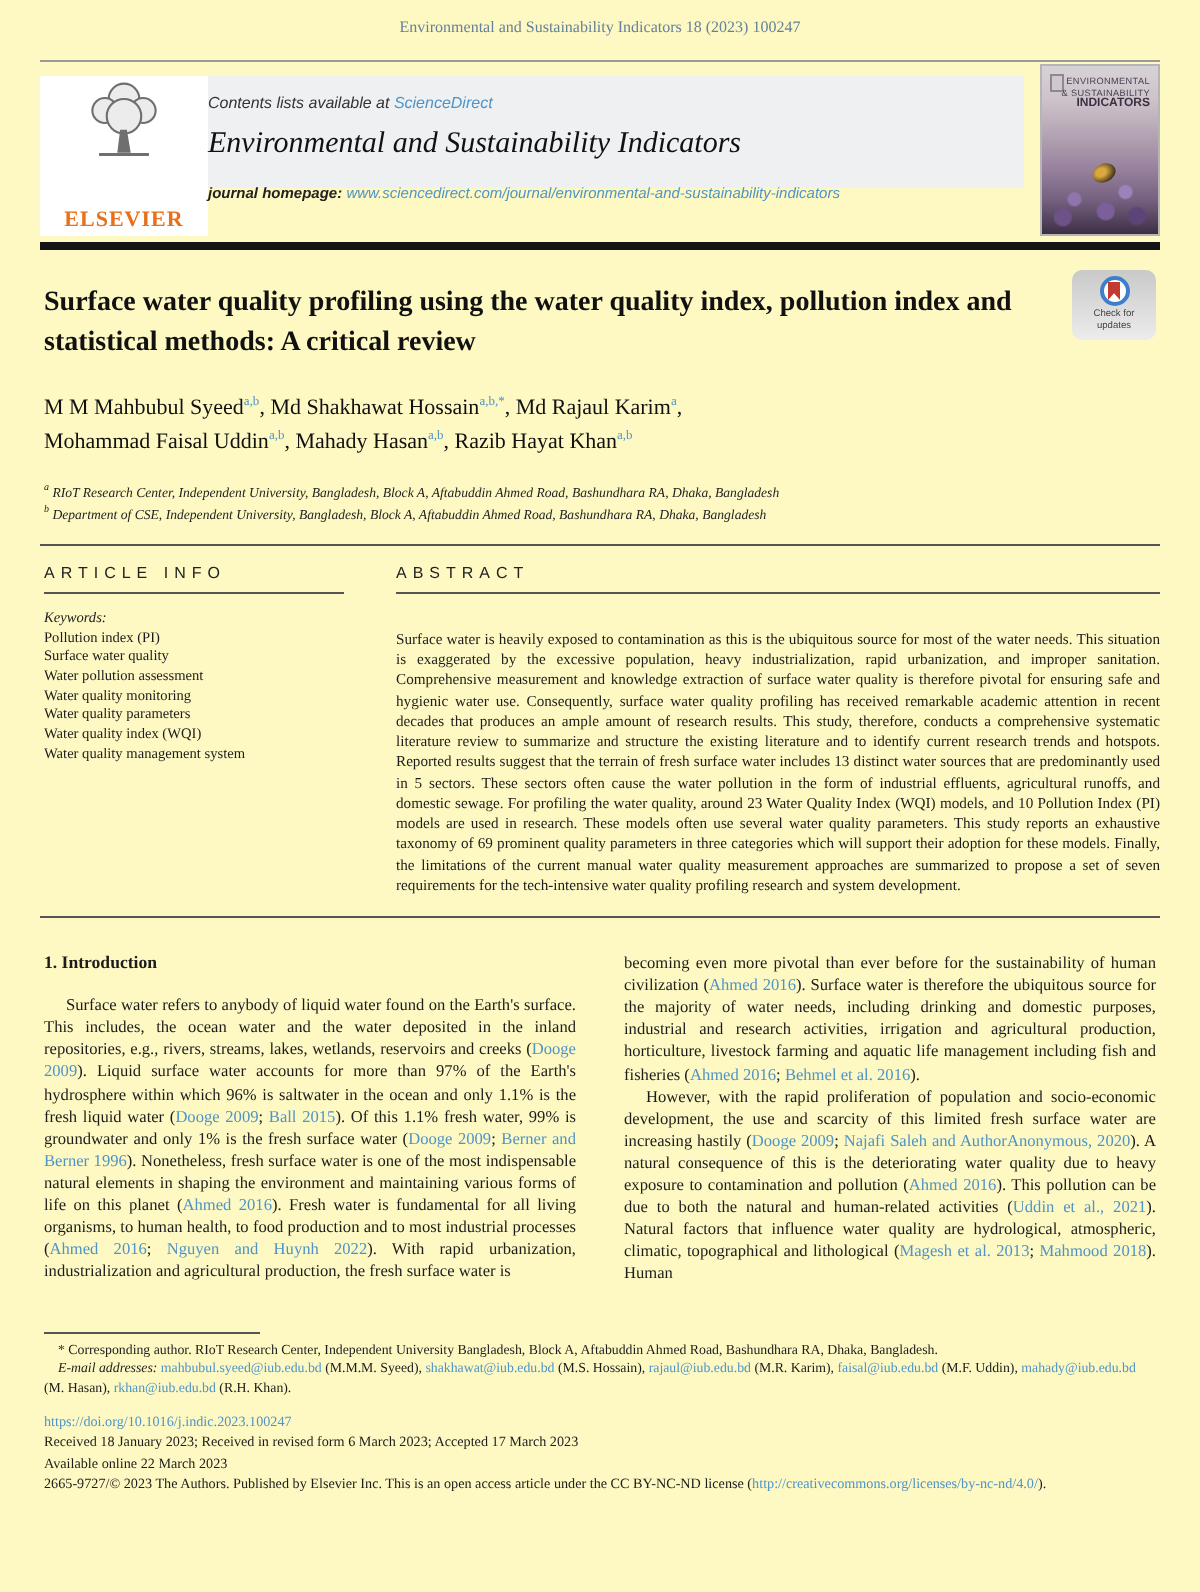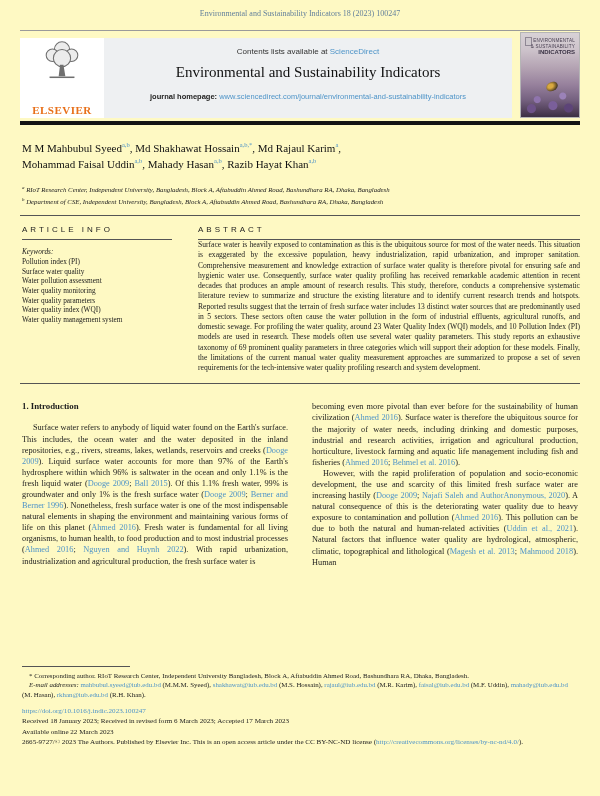--- a/index.html
+++ b/index.html
@@ -15,21 +15,21 @@
 
   
   .citation-line { padding-top:9px; text-align:center; font-size:8px; color:#64819c; }
   .top-rule { margin:12px 20px 0 20px; border-top:1.5px solid #9a9a9a; }
 
   
   .masthead { display:flex; margin:7px 20px 0 20px; align-items:flex-start; }
   .logo-box { width:84px; height:80px; display:flex; flex-direction:column; align-items:center; justify-content:space-between; padding-bottom:2px; background:#fff; }
   .logo-box svg { width:46px; height:46px; }
   .elsevier-word { font-size:11px; font-weight:bold; color:#e8701a; letter-spacing:.5px; margin-top:1px; }
-  .mast-center { flex:1; height:80px; background:#eef0f2; text-align:center; padding-top:9px; }
+  .mast-center { flex:1; height:56px; background:#eef0f2; text-align:left; padding-top:9px;font-style:italic; }
   .contents-line { font-size:8px; color:#333; }
   .journal-title { font-size:15px; margin-top:8px; color:#111; }
   .homepage-line { font-size:7.5px; font-weight:bold; color:#222; margin-top:11px; }
   .homepage-line .url { font-weight:normal; color:#4e94c8; }
   .cover { position:relative; width:60px; height:86px; margin-left:8px; margin-top:-6px; border:1px solid #b5b5b5; overflow:hidden;
     background:linear-gradient(180deg,#d8d2d6 0%,#cdc3cb 20%,#b3a2b2 42%,#96809c 62%,#74607f 80%,#514059 93%,#3c2f44 100%); }
   .cover-titles { position:absolute; top:5px; right:4px; text-align:right; color:#463e50; }
   .cover-t1 { font-size:4.6px; letter-spacing:.2px; line-height:1.25; }
   .cover-t2 { font-size:6px; font-weight:bold; color:#3a3244; }
   .cover-mark { position:absolute; top:4px; left:4px; width:7px; height:9px; background:#cfc9ce; border:0.5px solid #8f8794; }
@@ -63,21 +63,21 @@
   .rule-full { margin:8px 20px 0 20px; border-top:1px solid #555; }
 
   
   .info-abs { display:flex; margin:9px 20px 0 20px; }
   .info-col { width:152px; padding-left:2px; }
   .abs-col { flex:1; margin-left:26px; }
   .sec-heading { font-size:8px; font-weight:normal; letter-spacing:3px; color:#222; }
   .sub-rule { border-top:1px solid #555; margin-top:5px; }
   .keywords { margin-top:7px; font-size:7.3px; line-height:9.7px; }
   .kw-label { font-style:italic; }
-  .abstract-text { margin-top:0; font-size:7.6px; line-height:10.25px; text-align:justify; }
+  .abstract-text { margin-top:18px; font-size:7.6px; line-height:10.25px; text-align:justify; }
 
   .rule-full2 { margin:10px 20px 0 20px; border-top:1px solid #555; }
 
   
   .body-cols { display:flex; margin:17px 22px 0 22px; gap:24px; }
   .col { width:50%; font-size:8.3px; line-height:11.1px; text-align:justify; }
   .intro-heading { font-size:8.8px; font-weight:bold; margin-bottom:10px; text-align:left; }
   .para-indent { text-indent:11px; }
 
   
@@ -125,20 +125,32 @@
         <div class="cover-t1">ENVIRONMENTAL</div>
         <div class="cover-t1">&amp; SUSTAINABILITY</div>
         <div class="cover-t2">INDICATORS</div>
       </div>
       <div class="cover-flowers"></div>
       <div class="cover-bee"></div>
     </div>
   </div>
   <div class="black-bar"></div>
 
+  <div class="title-row">
+    <h1 class="article-title">Surface water quality profiling using the water quality index, pollution index and statistical methods: A critical review</h1>
+    <div class="check-badge sans">
+      <div class="cb-circle">
+        <div class="cb-ribbon"></div>
+      </div>
+      <div class="cb-text">
+        <span>Check for</span><br>
+        <span>updates</span>
+      </div>
+    </div>
+  </div>
 
   <div class="authors">
     <span><span>M M Mahbubul Syeed</span><sup>a,b</sup><span>, </span></span><span><span>Md Shakhawat Hossain</span><sup>a,b,*</sup><span>, </span></span><span><span>Md Rajaul Karim</span><sup>a</sup><span>, </span></span><span><span>Mohammad Faisal Uddin</span><sup>a,b</sup><span>, </span></span><span><span>Mahady Hasan</span><sup>a,b</sup><span>, </span></span><span><span>Razib Hayat Khan</span><sup>a,b</sup></span>
   </div>
 
   <div class="affils">
     <div><sup>a</sup><span> RIoT Research Center, Independent University, Bangladesh, Block A, Aftabuddin Ahmed Road, Bashundhara RA, Dhaka, Bangladesh</span></div>
     <div><sup>b</sup><span> Department of CSE, Independent University, Bangladesh, Block A, Aftabuddin Ahmed Road, Bashundhara RA, Dhaka, Bangladesh</span></div>
   </div>
 

